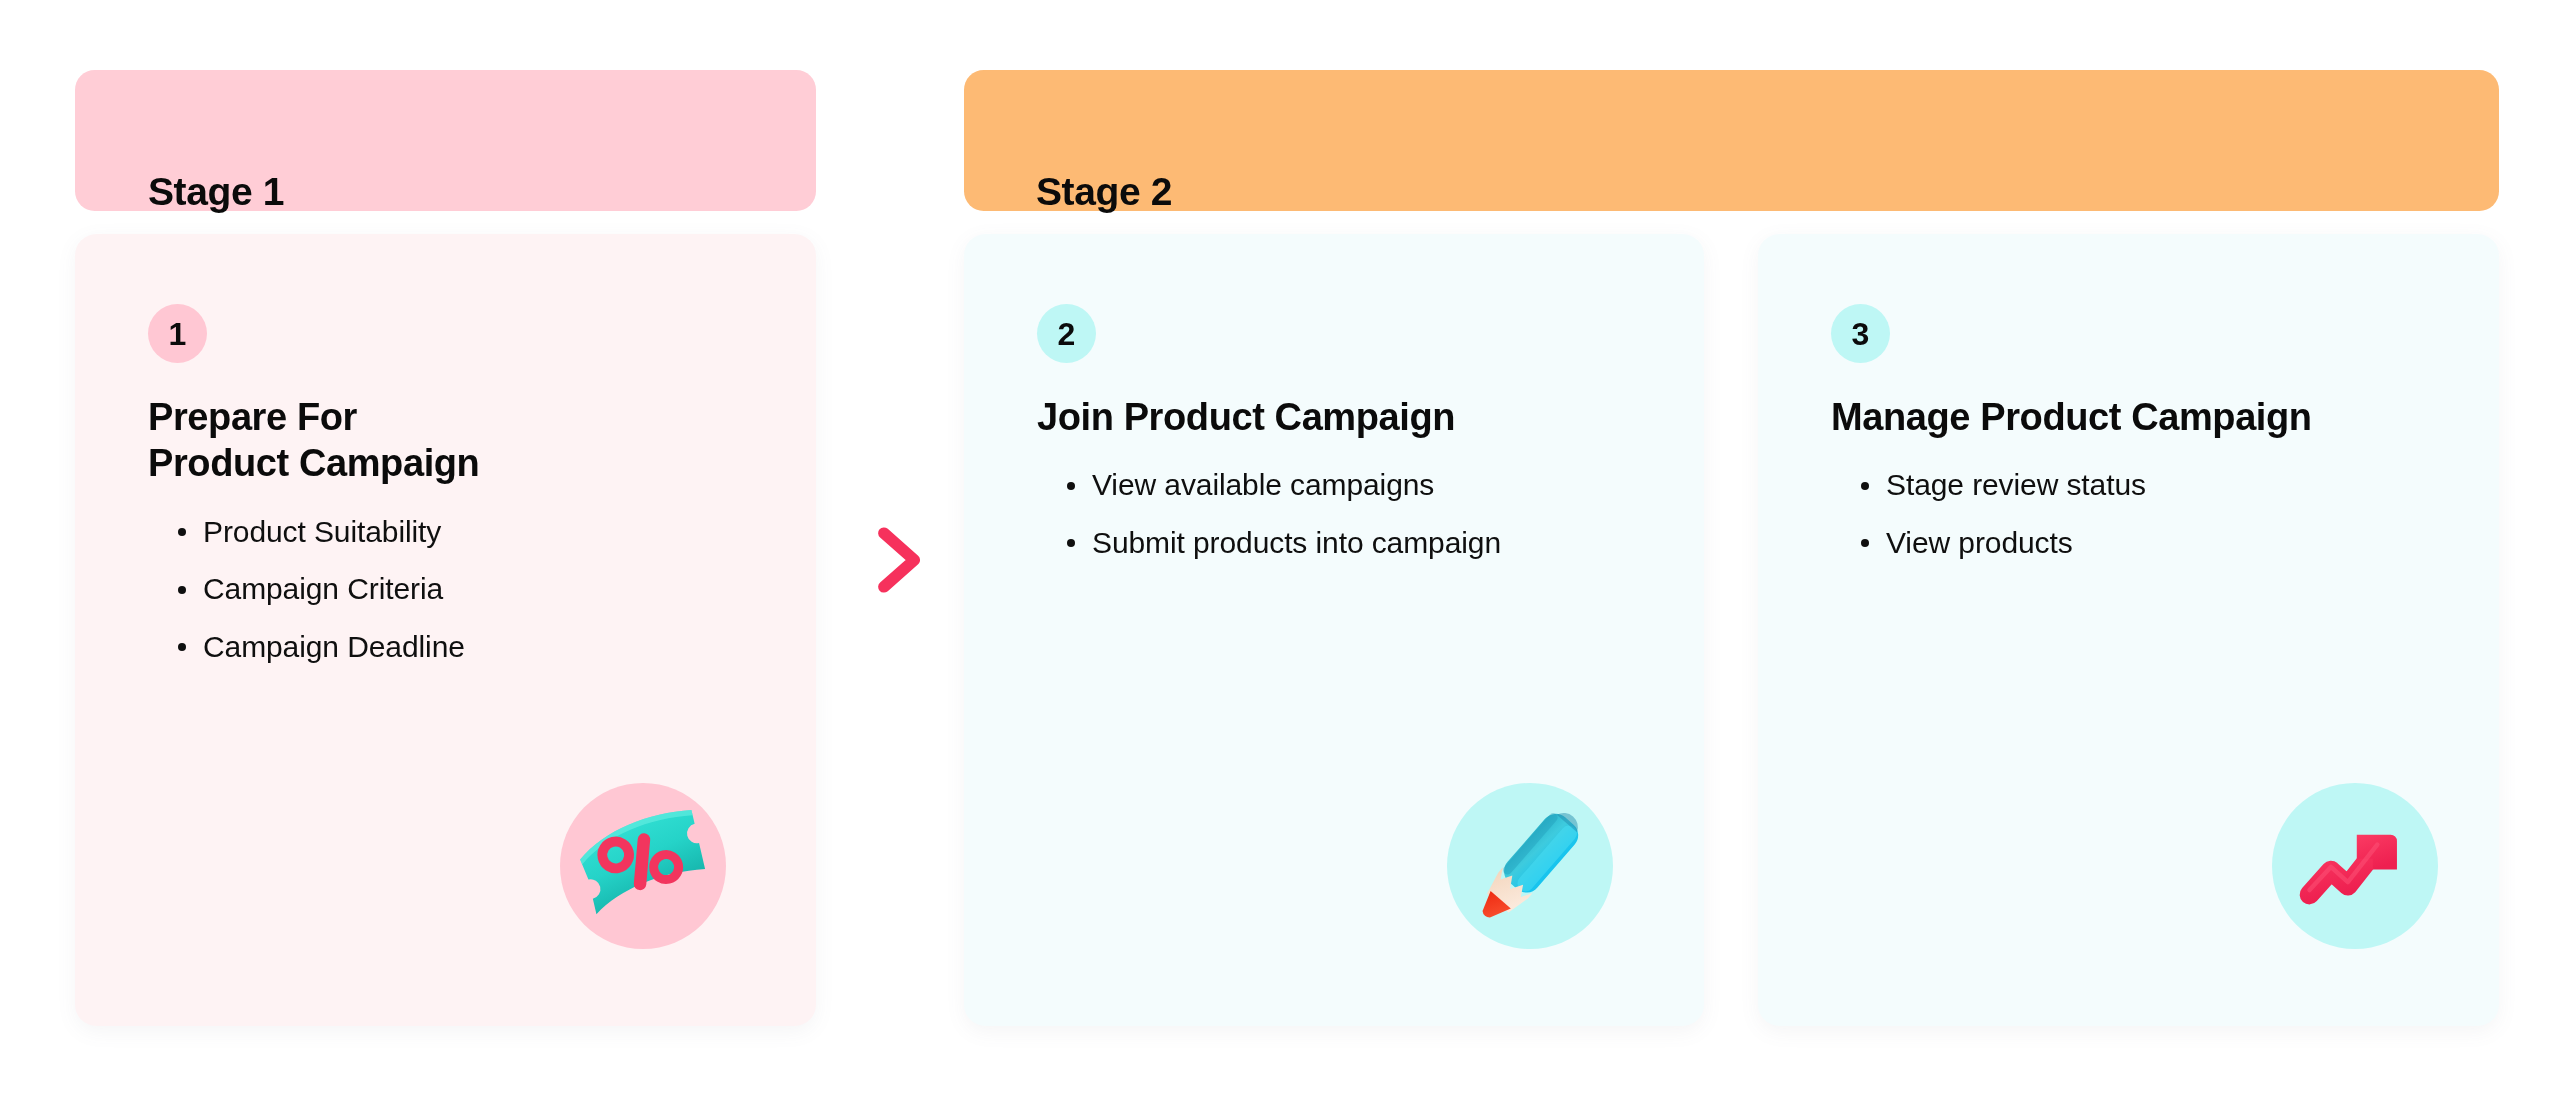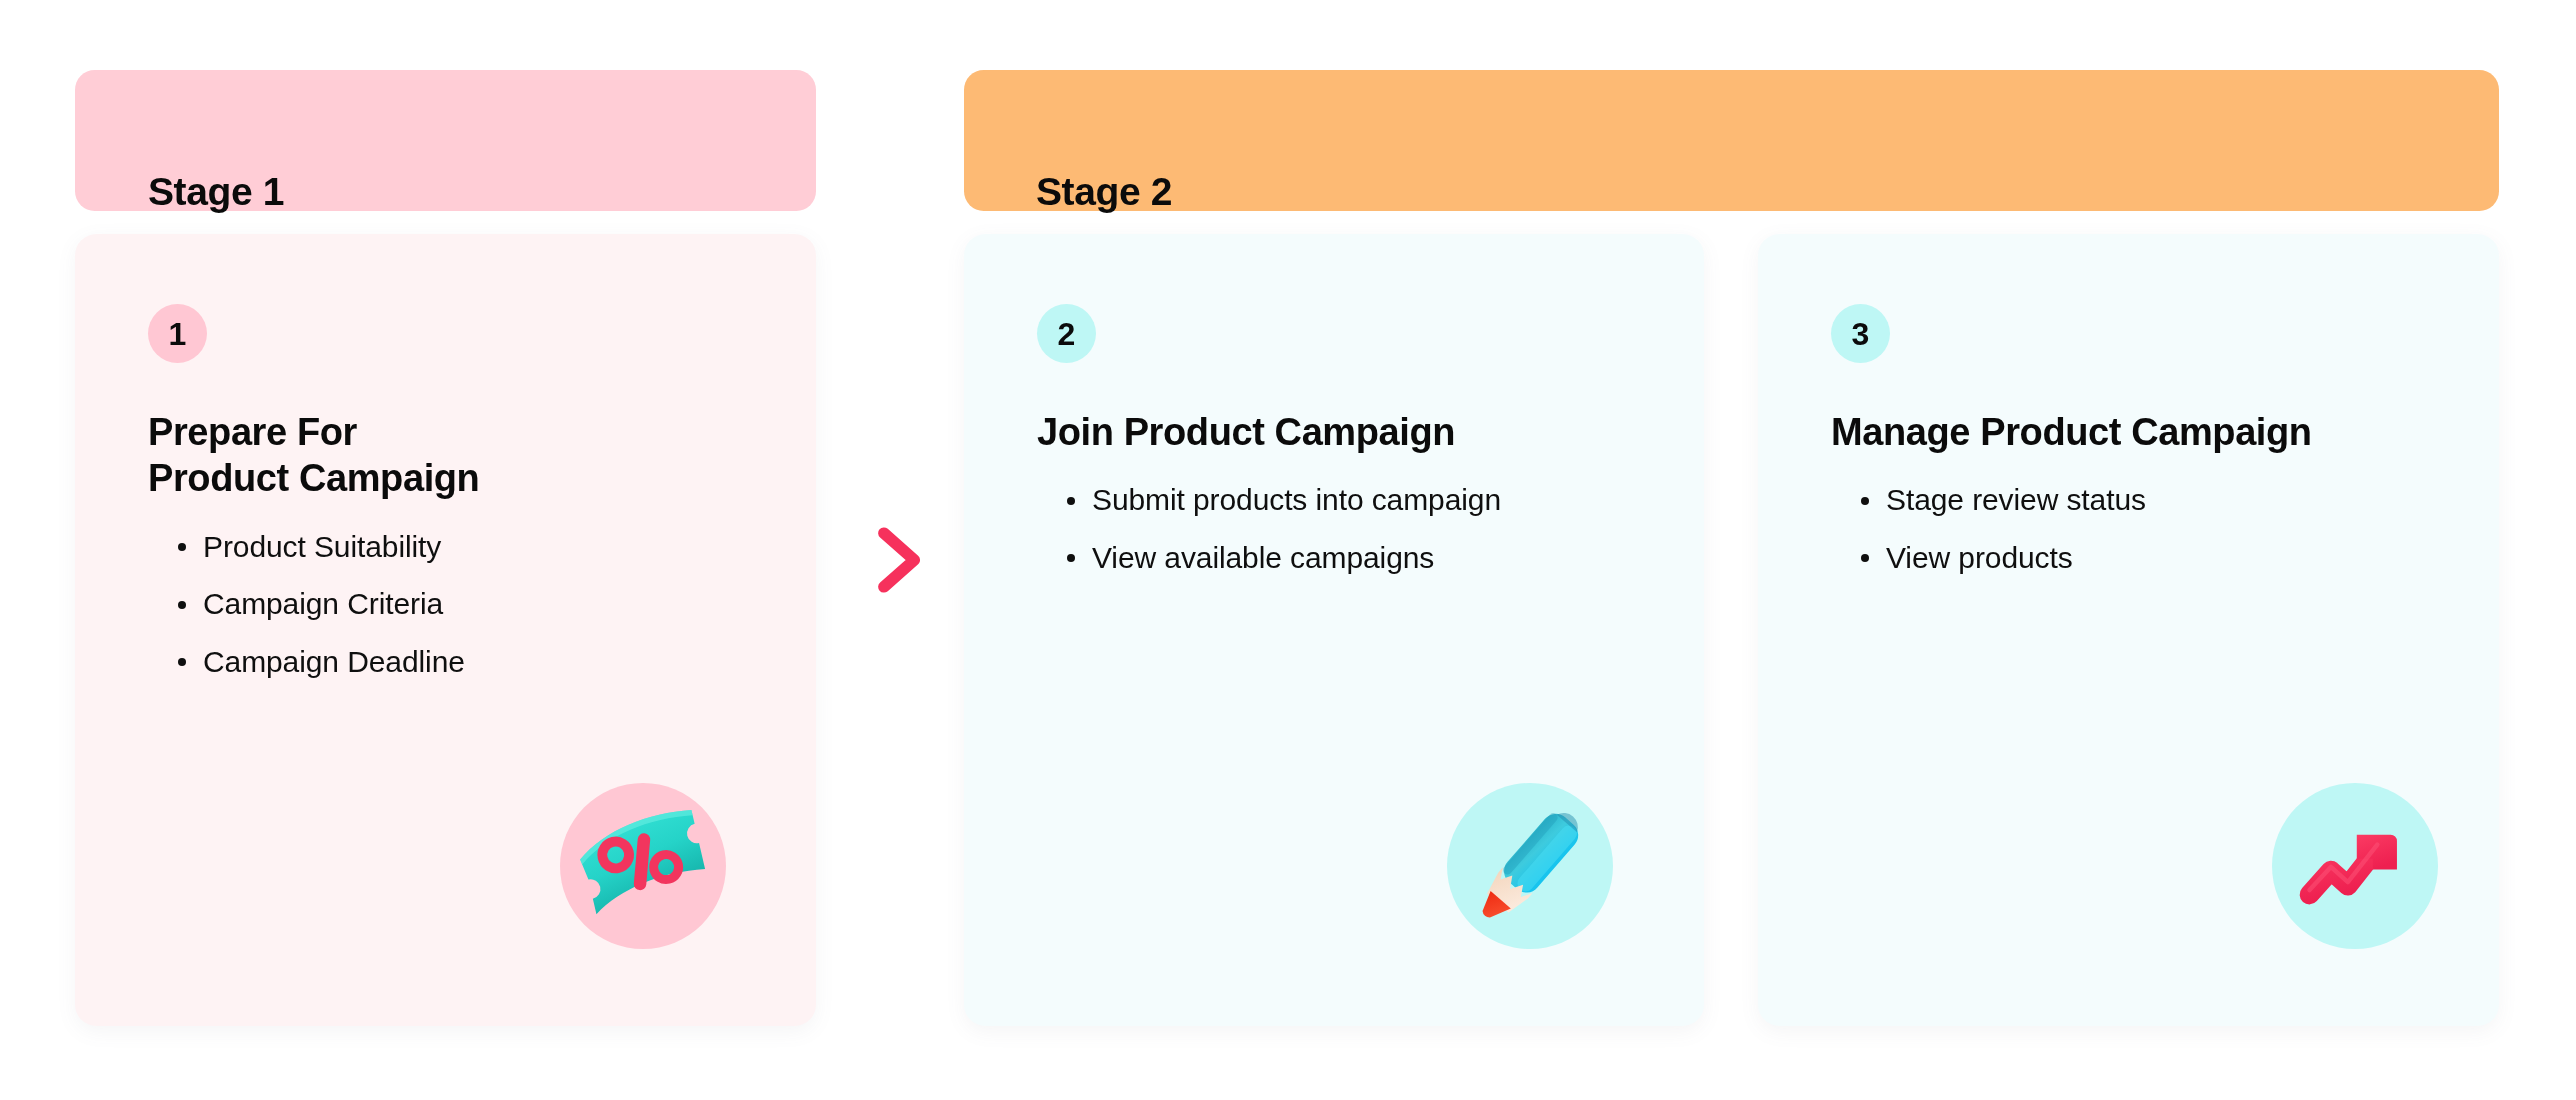--- a/index.html
+++ b/index.html
@@ -89,21 +89,21 @@
     justify-content: center;
     font-size: 32px;
     font-weight: 600;
     color: #0b0b0b;
     line-height: 1;
   }
   .badge-pink { background: #FFC7D3; }
   .badge-cyan { background: #BEF7F5; }
 
   .step-title {
-    margin-top: 46px;
+    margin-top: 31px;
     font-size: 38px;
     font-weight: 700;
     color: #0b0b0b;
     line-height: 1.22;
     letter-spacing: -0.4px;
     white-space: pre-line;
   }
 
   .step-list {
     margin: 29px 0 0 0;
@@ -216,22 +216,22 @@
       </g>
     </svg>
   </div>
 
   <div class="step-card" id="step-card-2">
     <div class="step-badge badge-cyan">
       <span>2</span>
     </div>
     <div class="step-title">Join Product Campaign</div>
     <ul class="step-list">
+      <li>View available campaigns</li>
       <li>Submit products into campaign</li>
-      <li>View available campaigns</li>
     </ul>
   </div>
 
   <div class="illus" id="illus-2">
     <svg viewBox="0 0 186 186" xmlns="http://www.w3.org/2000/svg">
       <defs>
         <linearGradient id="pencilBody" x1="0" y1="0" x2="1" y2="0.2">
           <stop offset="0%" stop-color="#2BB3C9"></stop>
           <stop offset="45%" stop-color="#3ECBDE"></stop>
           <stop offset="100%" stop-color="#17C4EE"></stop>

